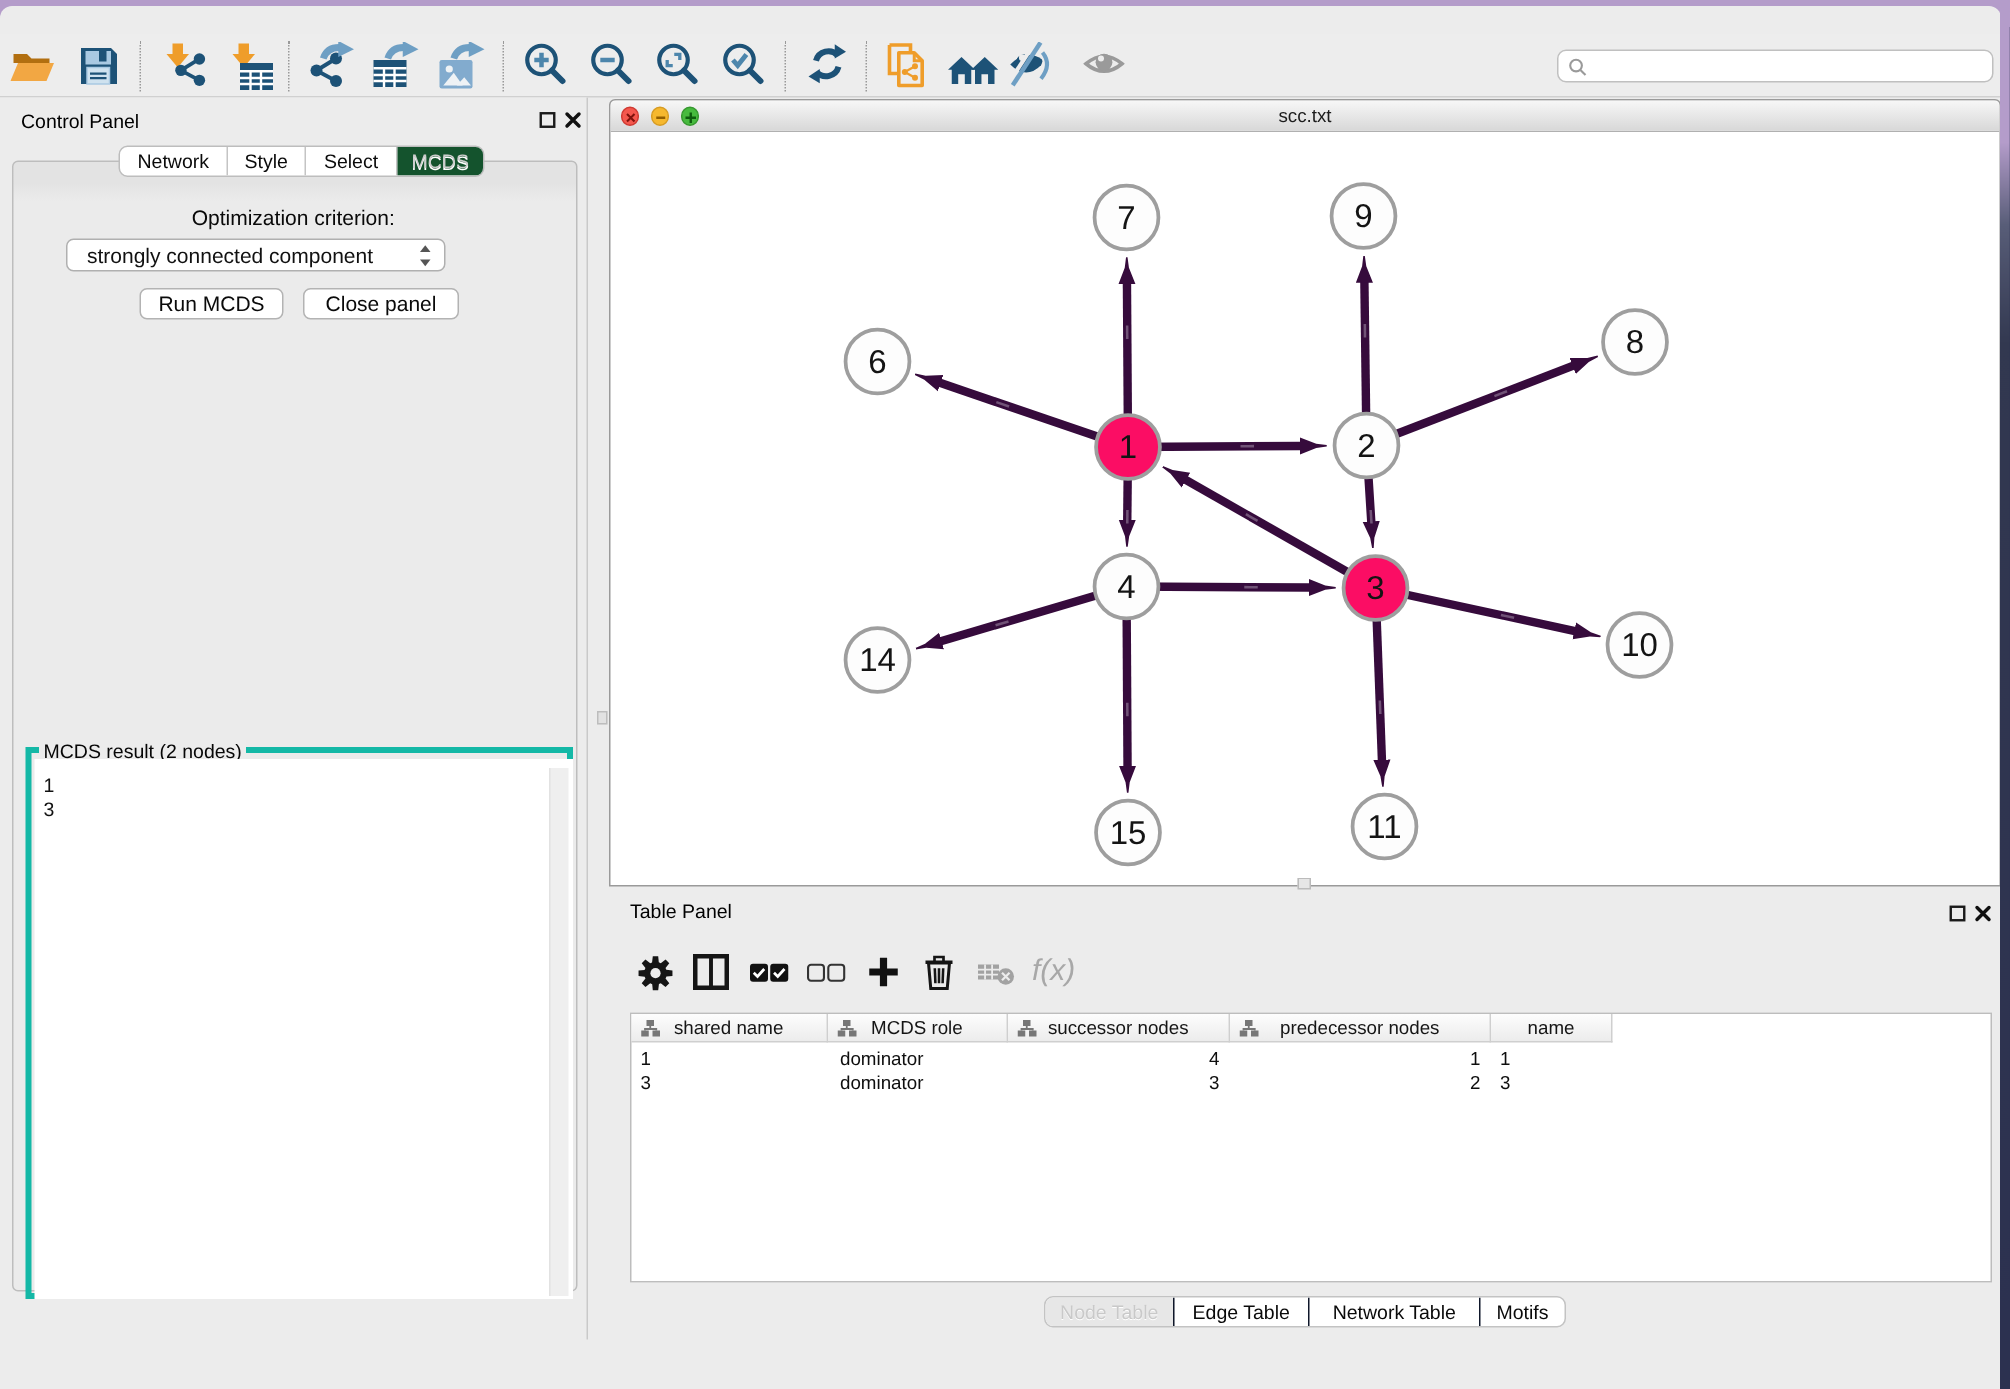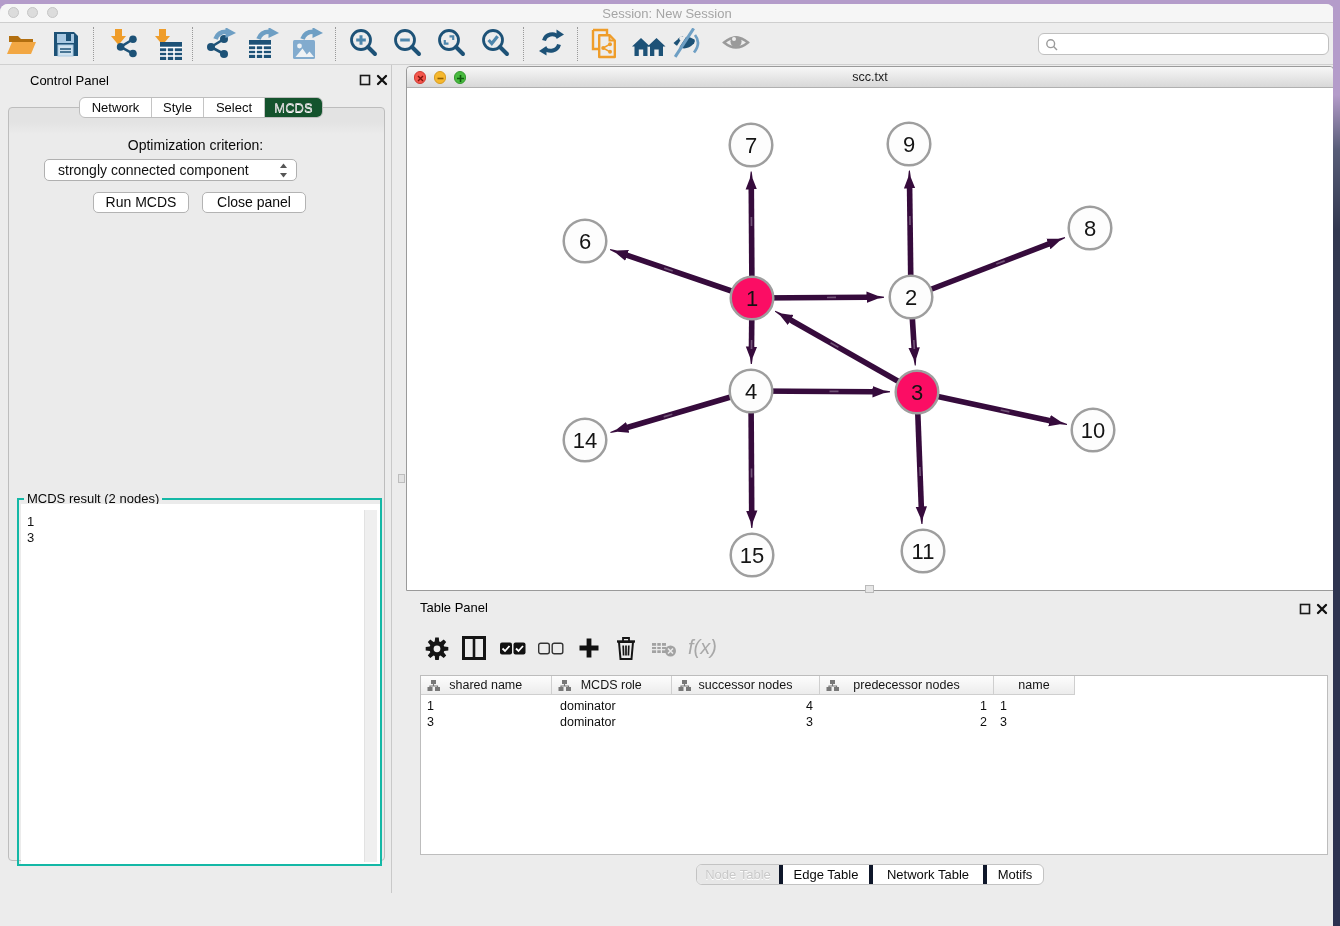--- a/index.html
+++ b/index.html
@@ -18,56 +18,50 @@
 #cp{position:absolute;left:0;top:61px;width:392px;height:828px;background:#ececec;border-right:1px solid #c9c9c9}
 .pane-head{font-size:13px;color:#000}
 .winbtn{position:absolute;font-weight:bold}
 #cp-tabs{position:absolute;left:79px;top:32px;height:21px;display:flex;border:1px solid #bdbdbd;border-radius:6px;overflow:hidden;background:#fff}
 #cp-tabs div{font-size:13px;color:#0a0a0a;padding:2px 0;text-align:center;border-right:1px solid #c4c4c4}
 #cp-tabs div:last-child{border-right:none;background:#14532d;color:#cccccc;text-shadow:0 1px 0 #fff}
 #cp-pane{position:absolute;left:8px;top:42px;width:377px;height:754px;border:1px solid #bdbdbd;border-radius:4px;background:linear-gradient(#e3e3e3 0,#e3e3e3 14px,#ebebeb 26px,#ebebeb 100%)}
 #optlabel{position:absolute;top:72px;width:100%;text-align:center;font-size:14px;color:#090909}
 #dropdown{position:absolute;left:44px;top:94px;width:253px;height:22px;background:#fff;border:1px solid #b0b0b0;border-radius:5px;font-size:14px;color:#111;line-height:20px;padding-left:13px}
 .btn{position:absolute;height:21px;background:#fff;border:1px solid #b3b3b3;border-radius:5px;font-size:14px;color:#0a0a0a;text-align:center;line-height:19px}
-#groupbox{position:absolute;left:17px;top:433px;width:365px;height:368px;border:2px solid #14b8a6}
+#groupbox{position:absolute;left:17px;top:433px;width:365px;height:368px;border:4px solid #14b8a6}
 #grouplabel{position:absolute;left:5px;top:-9px;background:#ececec;padding:0 3px;font-size:13px;color:#070707}
 #resultarea{position:absolute;left:2px;top:4px;width:359px;height:360px;background:#fff;font-size:13px;color:#111;padding:10px 0 0 6px;line-height:16px}
 #resultscroll{position:absolute;right:3px;top:6px;width:13px;height:352px;background:#efefef;border-left:1px solid #e2e2e2}
 
 #nw{position:absolute;left:406px;top:62px;width:928px;height:525px;background:#fff;border:1px solid #9a9a9a;border-radius:4px 4px 0 0}
 #nw-title{position:absolute;left:0;top:0;width:926px;height:21px;background:linear-gradient(#f7f7f7,#d8d8d8);border-bottom:1px solid #b0b0b0;border-radius:4px 4px 0 0}
 #nw-title .txt{position:absolute;top:3px;width:100%;text-align:center;font-size:12.5px;font-weight:normal;color:#1c1c1c}
 .mac{position:absolute;top:4px;width:12.5px;height:12.5px;border-radius:50%}
 .mac svg{position:absolute;left:0.75px;top:0.75px}
 
 #hdl{position:absolute;left:865px;top:581px;width:9px;height:8px;background:#e6e6e6;border:1px solid #bbb}
 
 #tp{position:absolute;left:406px;top:594px;width:928px;height:292px;background:#ececec}
 #tp-toolbar{position:absolute;left:14px;top:35px;height:38px}
 #tbl{position:absolute;left:14px;top:77px;width:908px;height:180px;background:#fff;border:1px solid #bdbdbd}
 .th{position:absolute;top:0;height:19px;background:linear-gradient(#fdfdfd,#ececec);border-right:1px solid #cfcfcf;border-bottom:1px solid #cfcfcf;font-size:12.5px;color:#151515;text-align:center;line-height:18px}
 .td{position:absolute;font-size:12.5px;color:#0e0e0e;height:16px;line-height:16px}
 #bt{position:absolute;left:290px;top:266px;height:21px;display:flex;border:1px solid #c3c3c3;border-radius:6px;overflow:hidden;background:#fff}
-#bt div{font-size:13px;color:#0a0a0a;padding:2px 0;text-align:center;border-right:4px solid #0f172a}
+#bt div{font-size:13px;color:#0a0a0a;padding:2px 0;text-align:center;border-right:1px solid #0f172a}
 #bt div:first-child{background:#e7e7e7;color:#c9c9c9;text-shadow:0 1px 0 #fff}
 #bt div:last-child{border-right:none}
 
 #status{position:absolute;left:0;top:926px;width:1334px;height:33px;background:#4d7c0f;border-top:1px solid #c6c6c6}
 #listbtn{position:absolute;left:12px;top:5px;width:25px;height:23px;background:#fdfdfd;border:1px solid #ababab;border-radius:3px}
 #membtn{position:absolute;left:1255px;top:4px;width:76px;height:24px;background:#fdfdfd;border:1px solid #ababab;border-radius:3px;font-size:12.5px;color:#000}
 .graph{position:absolute;left:1px;top:22px;will-change:transform}
 </style></head><body>
 <div id="topstrip"></div>
 <div id="win">
-  <div id="titlebar">
-    <div class="tl" style="left:8px"></div>
-      <div class="tl" style="left:27px"></div>
-      <div class="tl" style="left:47px"></div>
-    <div id="wintitle">Session: New Session</div>
-  </div>
   <div id="toolbar">
 <svg class="tbi" style="left:5px" width="34" height="32" viewBox="0 0 34 32">
         <path d="M4,8 L13,8 L16,11 L28,11 L28,14 L4,14 z" fill="#b26f10"></path>
         <path d="M2,26 L7,14 L31,14 L26,26 z" fill="#f2a743"></path>
       </svg>
       <svg class="tbi" style="left:49px" width="34" height="32" viewBox="0 0 34 32">
         <path d="M5,4 L25,4 L29,8 L29,28 L5,28 z" fill="#1d5277"></path>
         <rect x="8" y="6" width="17" height="9" fill="#a9c9e2"></rect>
         <rect x="17" y="6" width="5" height="7" fill="#1d5277"></rect>
         <rect x="9" y="17" width="15" height="11" fill="#cfe2ef" stroke="#a9c9e2"></rect>
@@ -206,21 +200,21 @@
       <div class="sep" style="left:523px"></div>
       <div class="sep" style="left:577px"></div>
   <div id="search">
         <svg width="14" height="14" viewBox="0 0 14 14">
           <circle cx="5.7" cy="5.7" r="3.9" fill="none" stroke="#9a9a9a" stroke-width="1.4"></circle>
           <line x1="8.6" y1="8.6" x2="12" y2="12" stroke="#9a9a9a" stroke-width="1.4"></line>
         </svg>
       </div>
   </div>
   <div id="cp">
-    <div class="pane-head" style="position:absolute;left:30px;top:8px">Control Panel</div>
+    <div class="pane-head" style="position:absolute;left:14px;top:8px">Control Panel</div>
     <svg class="winbtn" style="left:359px;top:9px" width="12" height="12" viewBox="0 0 12 12">
         <rect x="1.5" y="1.5" width="9" height="9" fill="none" stroke="#1a1a1a" stroke-width="1.6"></rect>
       </svg>
     <svg class="winbtn" style="left:376px;top:9px" width="12" height="12" viewBox="0 0 12 12">
         <path d="M2,2 L10,10 M10,2 L2,10" stroke="#111" stroke-width="2.3" stroke-linecap="round"></path>
       </svg>
     <div id="cp-pane"></div>
     <div id="cp-tabs">
         <div style="width:72px">Network</div>
         <div style="width:52px">Style</div>

